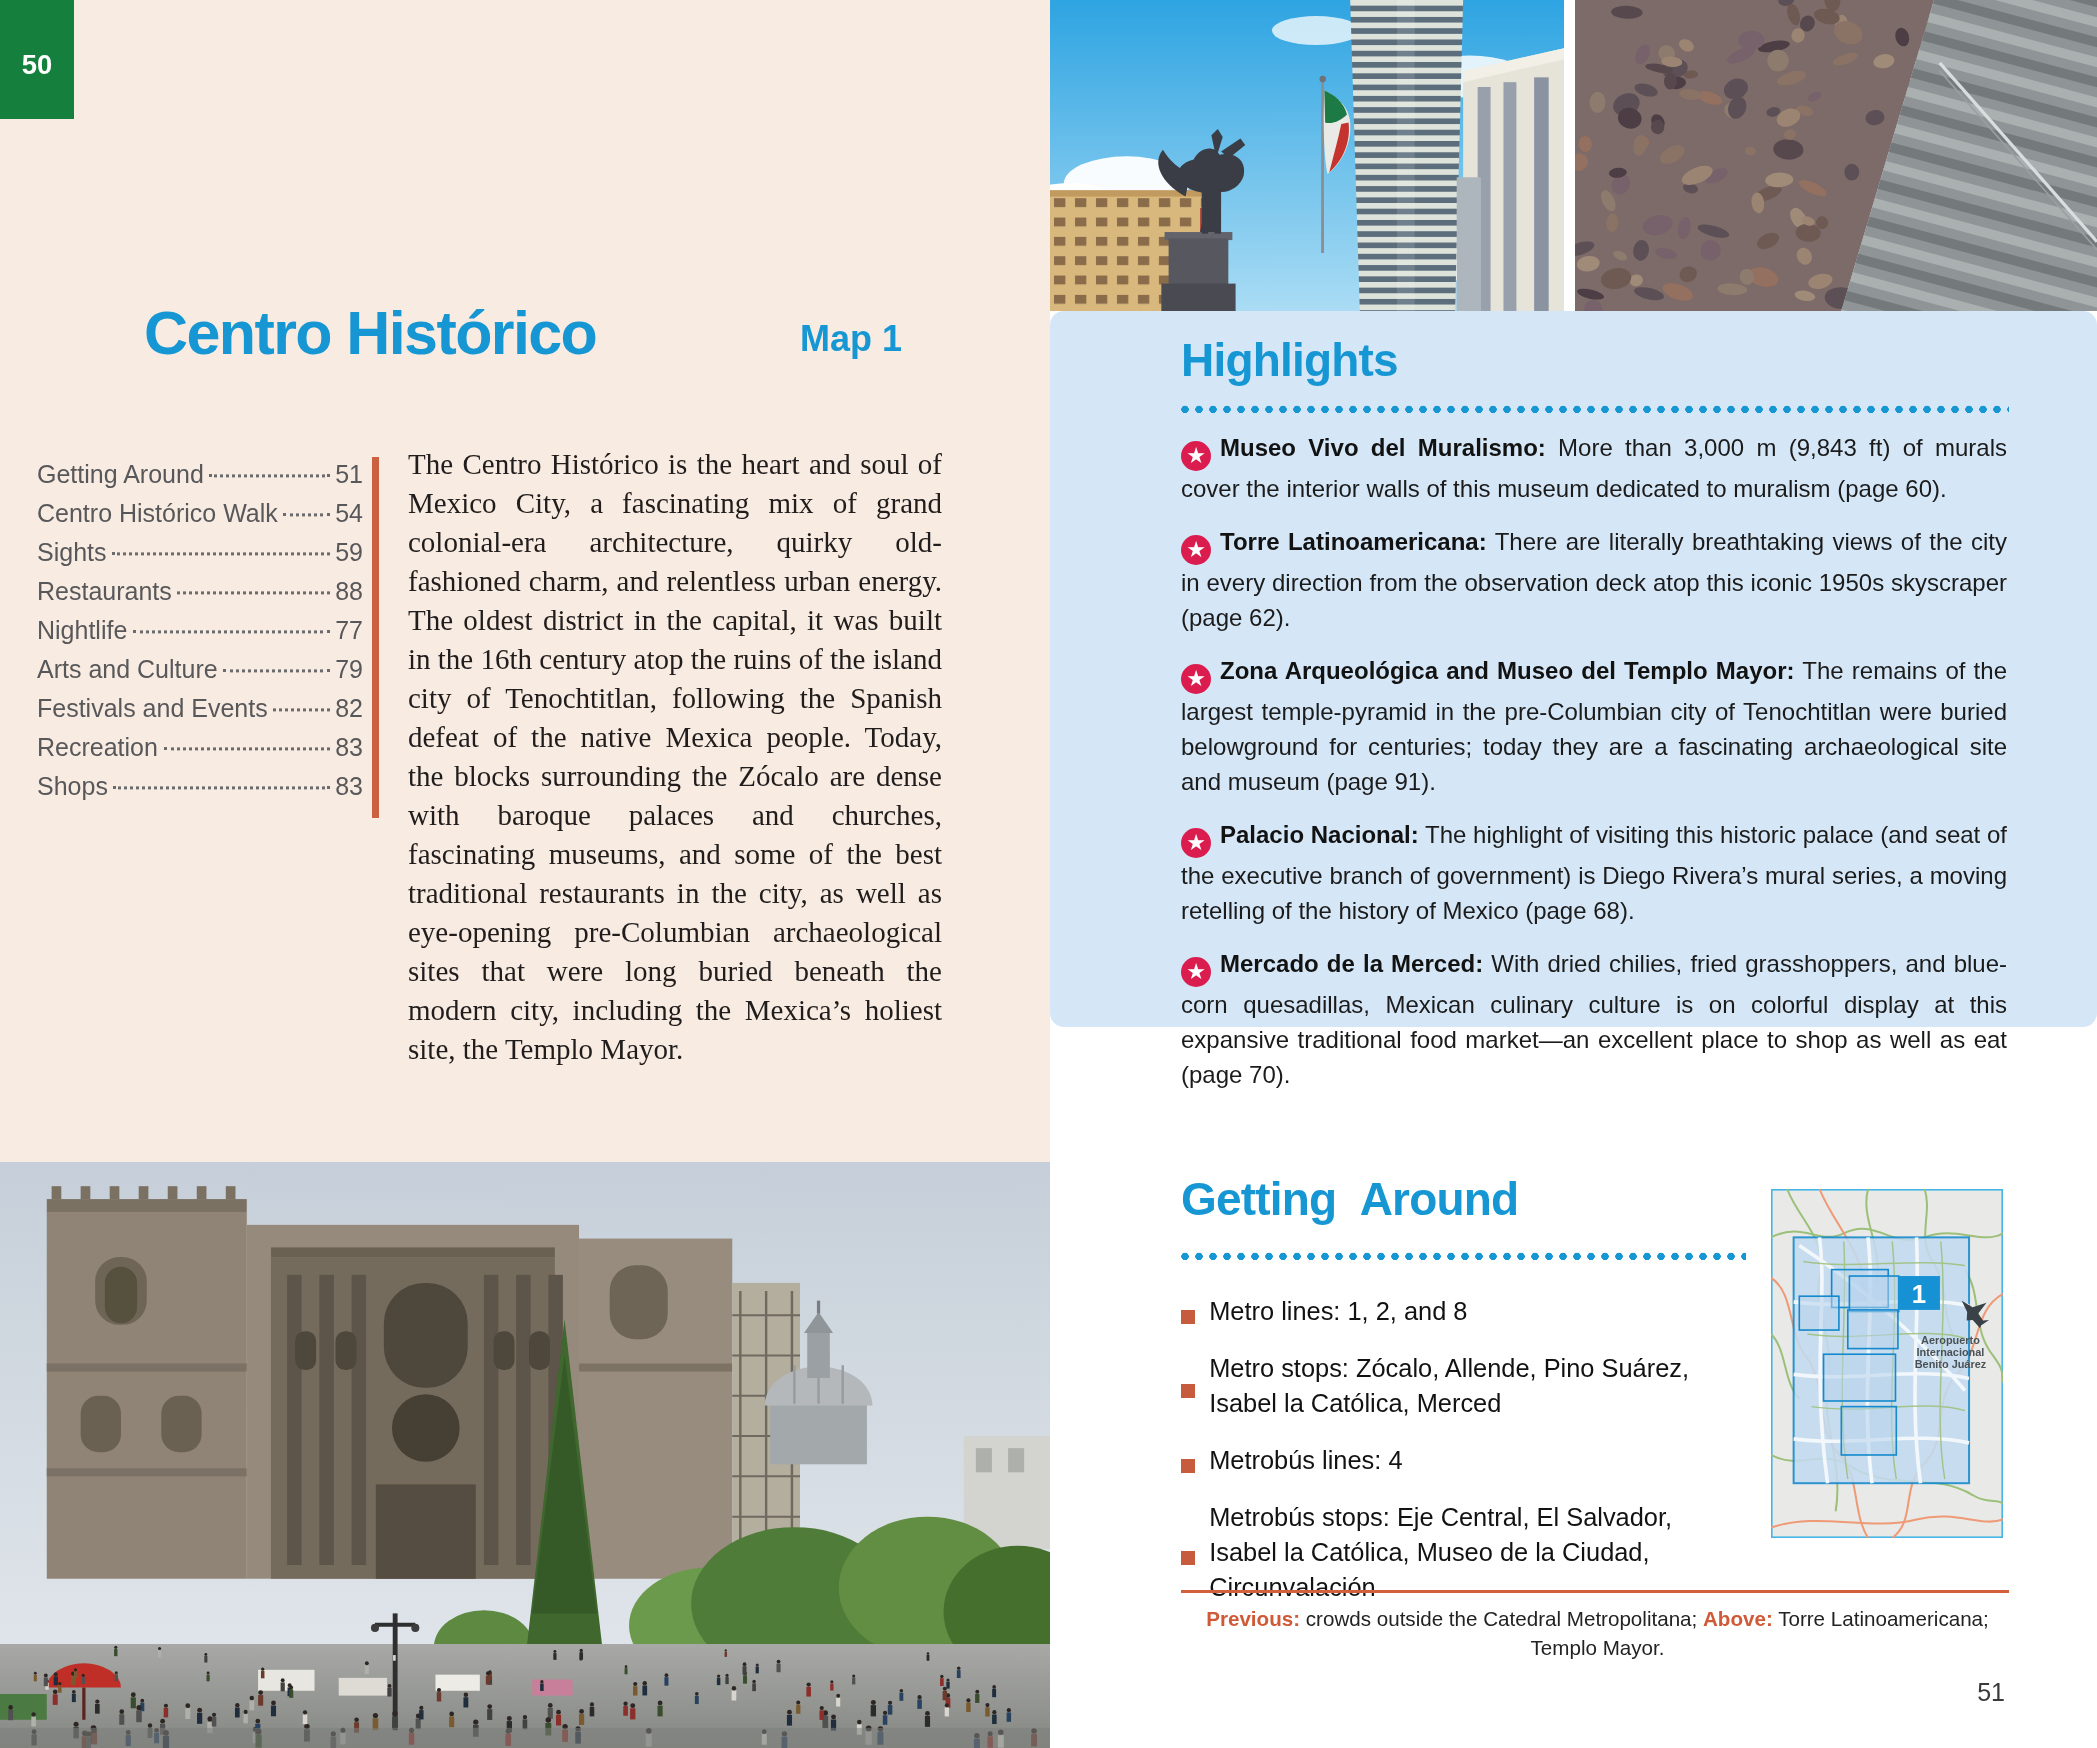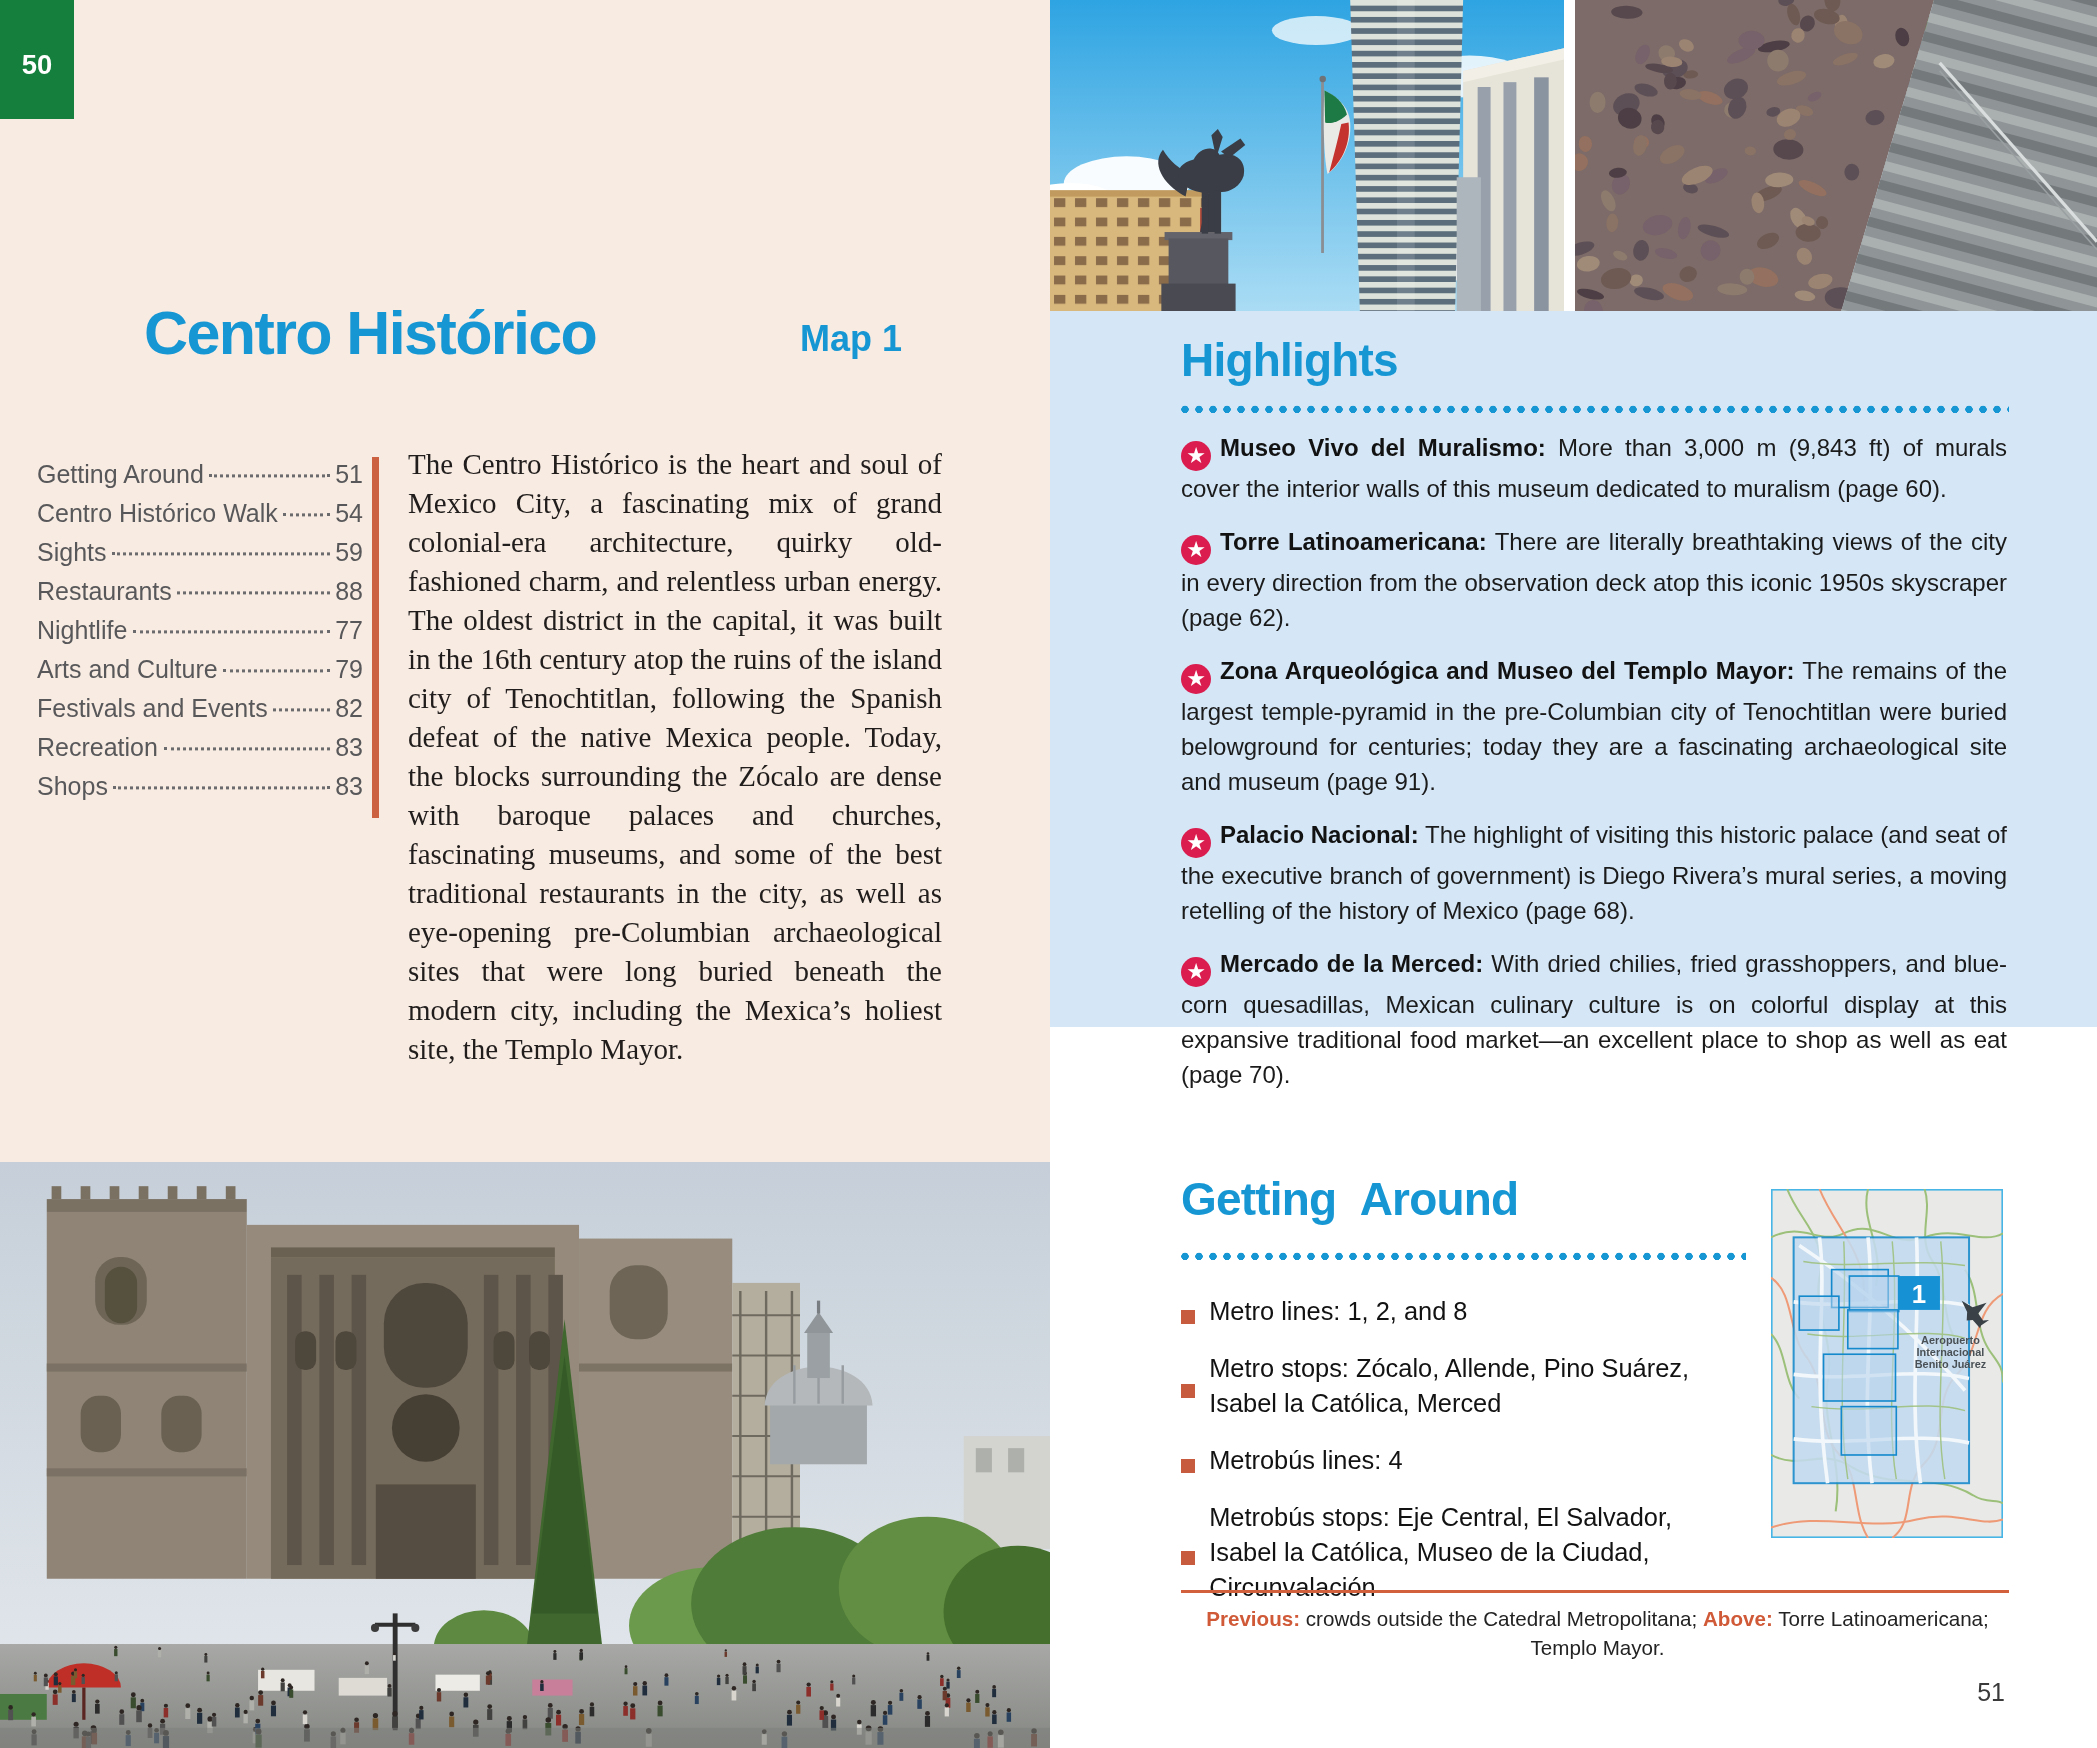--- a/index.html
+++ b/index.html
@@ -21,21 +21,21 @@
   #toc-bar{left:372px;top:457px;width:7.3px;height:361px;background:#cc6142;}
   #intro{left:408px;top:445px;width:534px;font-family:"Liberation Serif",serif;font-size:29px;
          line-height:39px;color:#201d1c;text-align:justify;}
   #photo-cathedral{left:0;top:1162px;width:1050px;height:586px;}
   #photo-cathedral svg,#photo-torre svg,#photo-templo svg,#map-thumb svg{display:block;width:100%;height:100%;}
 
   
   #page-right{left:1050px;top:0;width:1047px;height:1748px;background:#ffffff;}
   #photo-torre{left:0;top:0;width:514px;height:311px;}
   #photo-templo{left:525px;top:0;width:522px;height:311px;}
-  #highlights-panel{left:0;top:311px;width:1047px;height:716px;background:#d5e7f7;}
+  #highlights-panel{left:0;top:311px;width:1047px;height:716px;background:#d5e7f7;border-radius:14px;}
   .section-heading{font-size:46px;font-weight:bold;color:#1697d4;line-height:1;letter-spacing:-0.8px;}
   #hl-heading{left:131px;top:26px;}
   .dotline{height:9px;background-image:radial-gradient(circle at 4px 4.4px,#1697d4 3.5px,rgba(0,0,0,0) 4px);
            background-size:14px 9px;background-repeat:repeat-x;}
   #hl-dots{left:131px;top:94px;width:828px;}
   #hl-items{left:131px;top:119px;width:826px;}
   .hl-item{margin:0 0 18.6px 0;font-size:24px;line-height:35px;color:#1b1b1b;text-align:justify;}
   .hl-item strong{color:#121212;}
   .hl-star{display:inline-flex;align-items:center;justify-content:center;width:30px;height:30px;
            border-radius:50%;background:#da1d4e;color:#ffffff;font-size:22px;line-height:1;

